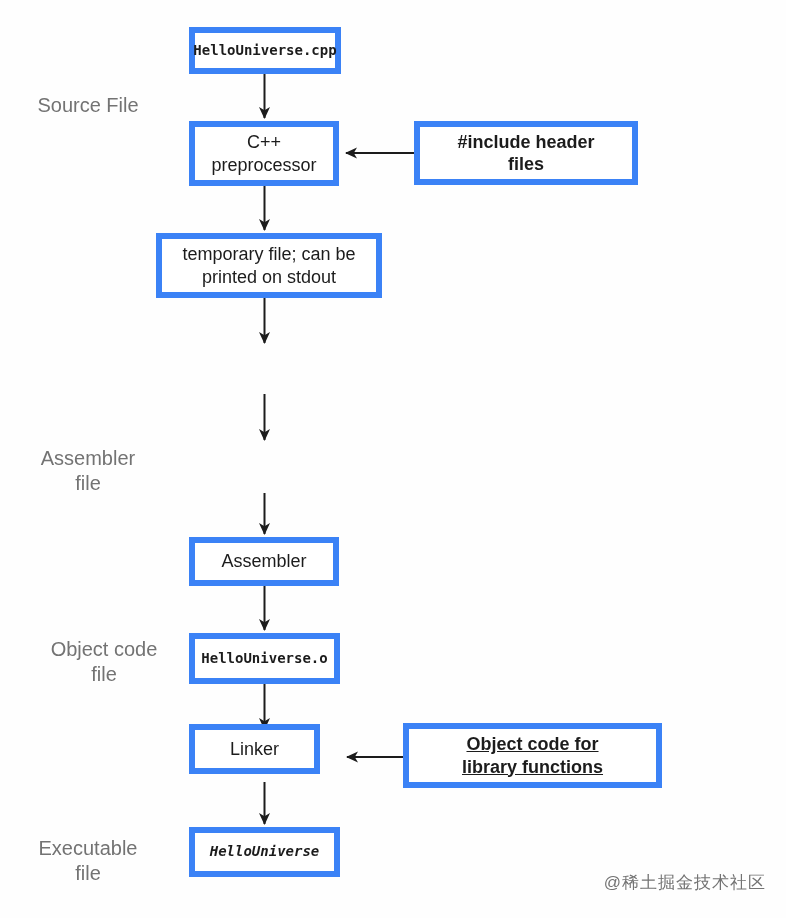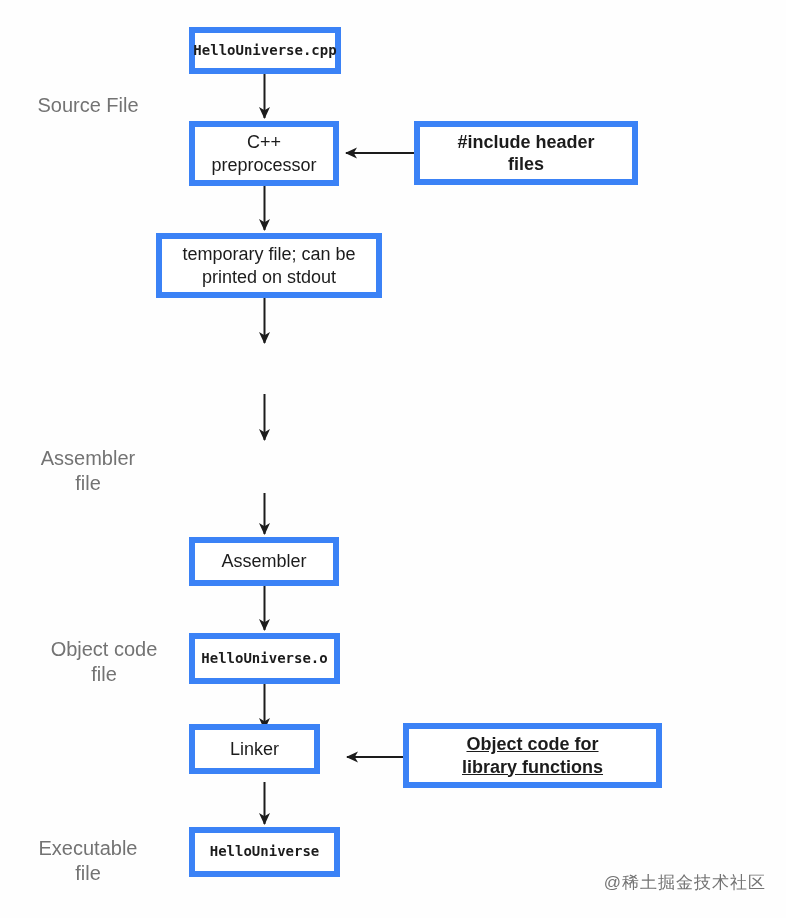--- a/index.html
+++ b/index.html
@@ -116,21 +116,21 @@
   </div>
 
   <div class="node mono" style="left:189px; top:633px; width:151px; height:51px;">
     <span>HelloUniverse.o</span>
   </div>
 
   <div class="node" style="left:189px; top:708px; width:131px; height:50px;margin-top:16px;">
     <span>Linker</span>
   </div>
 
-  <div class="node mono" style="left:189px; top:827px; width:151px; height:50px;">
+  <div class="node mono" style="left:189px; top:827px; width:151px; height:50px;font-style:italic;">
     <span>HelloUniverse</span>
   </div>
 
   <div class="callout" style="left:414px; top:121px; width:224px; height:64px;">
     <span>#include header
 files</span>
   </div>
 
   <div class="callout" style="left:403px; top:723px; width:259px; height:65px;text-decoration:underline;">
     <span>Object code for

